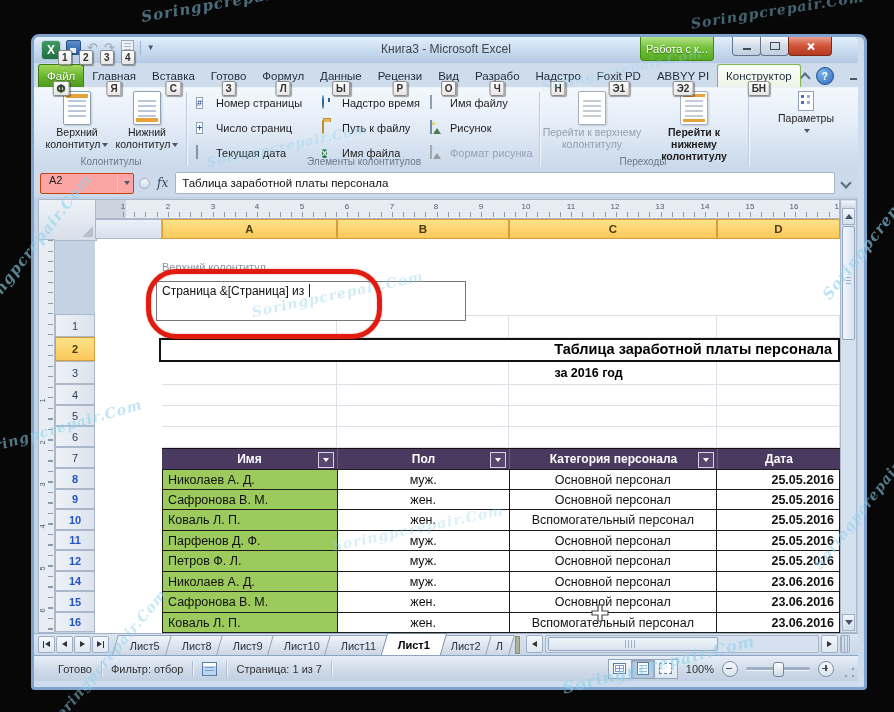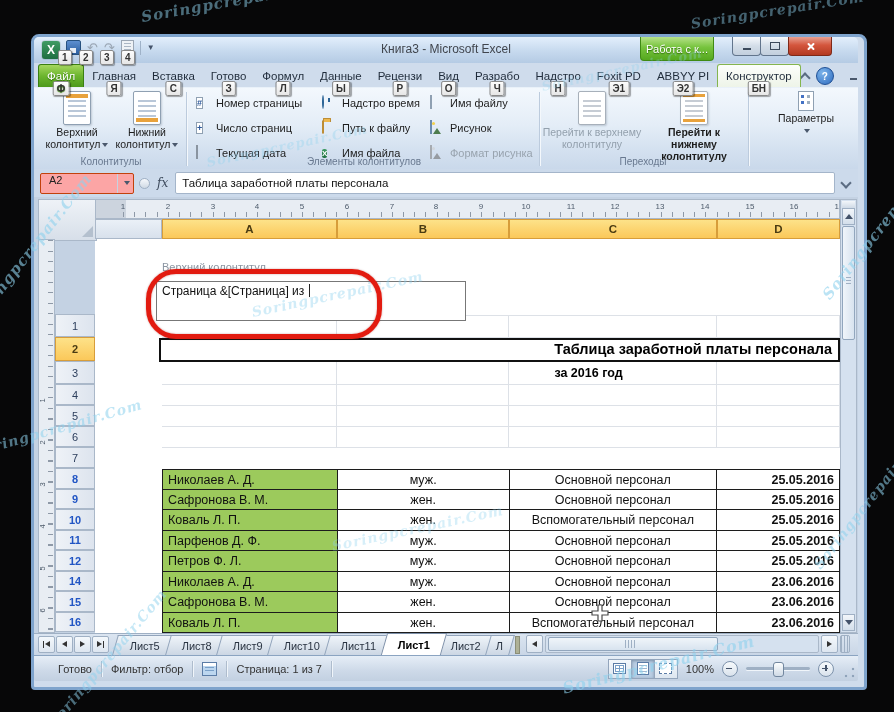--- a/index.html
+++ b/index.html
@@ -483,20 +483,37 @@
           <div class="gc" style="width:208px"></div>
           <div class="gc" style="width:123px"></div>
         </div>
 
     <div class="hdr-label">Верхний колонтитул</div>
     <div class="hdr-box"><span>Страница &amp;[Страница] из </span><span class="caret-i"></span></div>
 
     <div class="titlebox">Таблица заработной платы персонала</div>
     <div class="subtitle">за 2016 год</div>
 
+    <div class="thead">
+      <div class="thc" style="width:175px">
+            <span>Имя</span>
+            <span class="flt"></span>
+          </div>
+      <div class="thc" style="width:172px">
+            <span>Пол</span>
+            <span class="flt"></span>
+          </div>
+      <div class="thc" style="width:208px">
+            <span>Категория персонала</span>
+            <span class="flt"></span>
+          </div>
+      <div class="thc" style="width:123px">
+            <span>Дата</span>
+          </div>
+    </div>
 
     <div class="drow" style="top:272px;height:21px;border-top:1px solid #1c1c1c">
       <div class="dc name" style="width:175px">Николаев А. Д.</div>
       <div class="dc ctr" style="width:172px">муж.</div>
       <div class="dc ctr" style="width:208px">Основной персонал</div>
       <div class="dc date" style="width:123px">25.05.2016</div>
         </div>
     <div class="drow" style="top:293px;height:20px">
       <div class="dc name" style="width:175px">Сафронова В. М.</div>
       <div class="dc ctr" style="width:172px">жен.</div>

